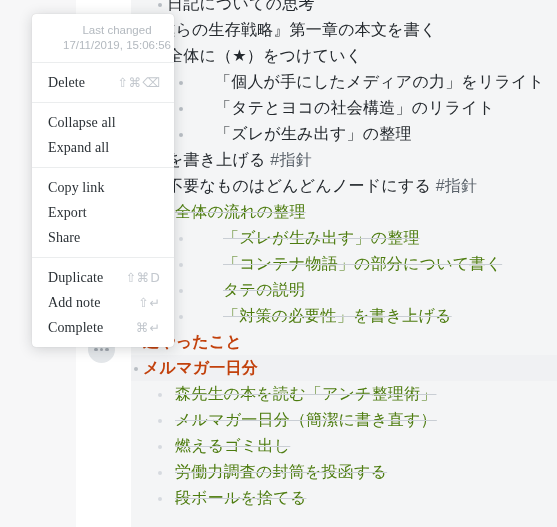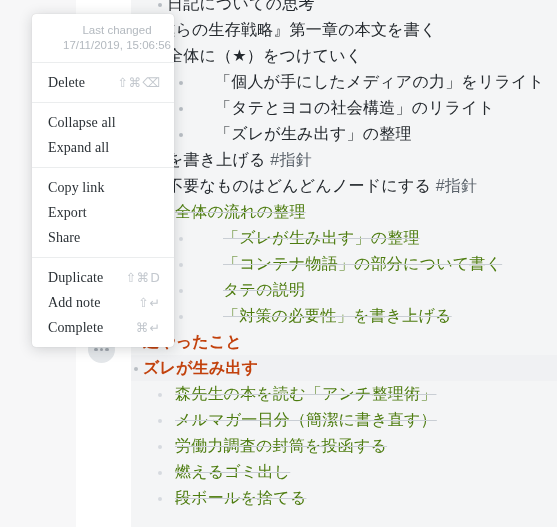--- a/index.html
+++ b/index.html
@@ -225,37 +225,37 @@
       <div class="row i2 done">
         <div class="bullet"></div>
         <div class="txt"><span>「対策の必要性」を書き上げる</span></div>
       </div>
       <div class="row i0">
         <div class="bullet empty"></div>
         <div class="txt bold"><span>週やったこと</span></div>
       </div>
       <div class="row i0 hovered">
         <div class="bullet"></div>
-        <div class="txt bold"><span>ズレが生み出す</span></div>
+        <div class="txt bold"><span>メルマガ一日分</span></div>
       </div>
       <div class="row i1 done">
         <div class="bullet"></div>
         <div class="txt"><span>森先生の本を読む「アンチ整理術」</span></div>
       </div>
       <div class="row i1 done">
         <div class="bullet"></div>
         <div class="txt"><span>メルマガ一日分（簡潔に書き直す）</span></div>
       </div>
       <div class="row i1 done">
         <div class="bullet"></div>
+        <div class="txt"><span>燃えるゴミ出し</span></div>
+      </div>
+      <div class="row i1 done">
+        <div class="bullet"></div>
         <div class="txt"><span>労働力調査の封筒を投函する</span></div>
-      </div>
-      <div class="row i1 done">
-        <div class="bullet"></div>
-        <div class="txt"><span>燃えるゴミ出し</span></div>
       </div>
       <div class="row i1 done">
         <div class="bullet"></div>
         <div class="txt"><span>段ボールを捨てる</span></div>
       </div>
     </div>
 
   <div class="dots-handle">
     <span></span>
     <span></span>

